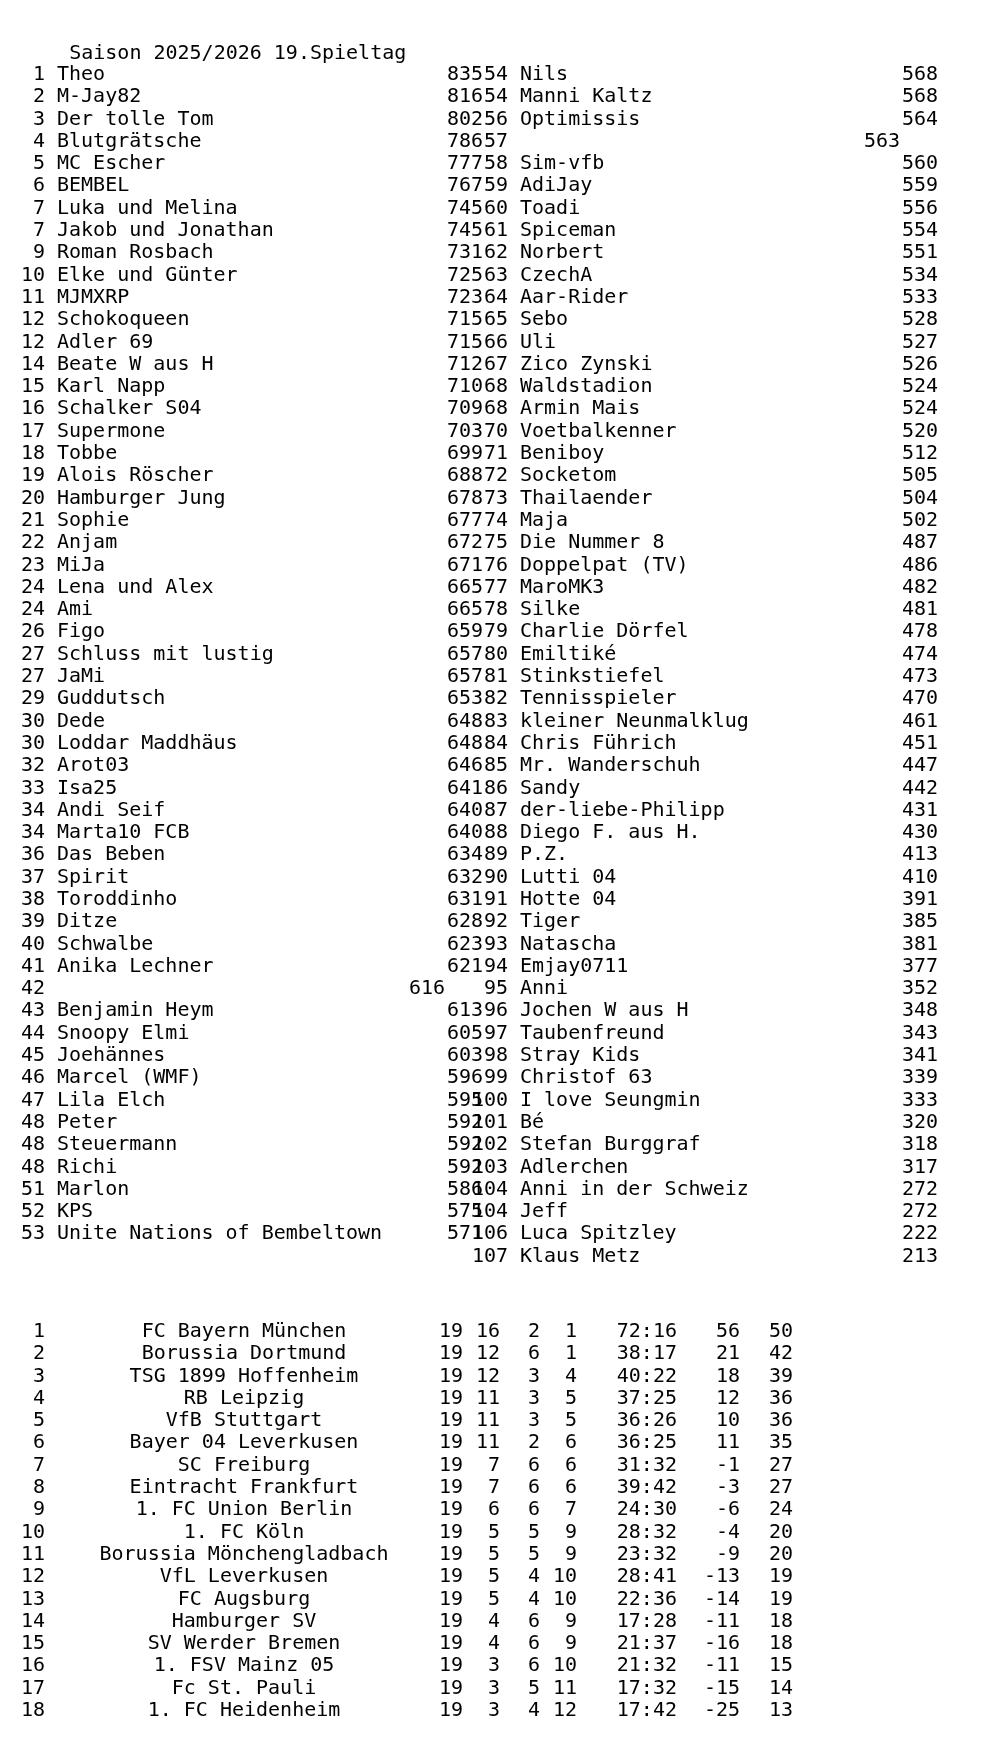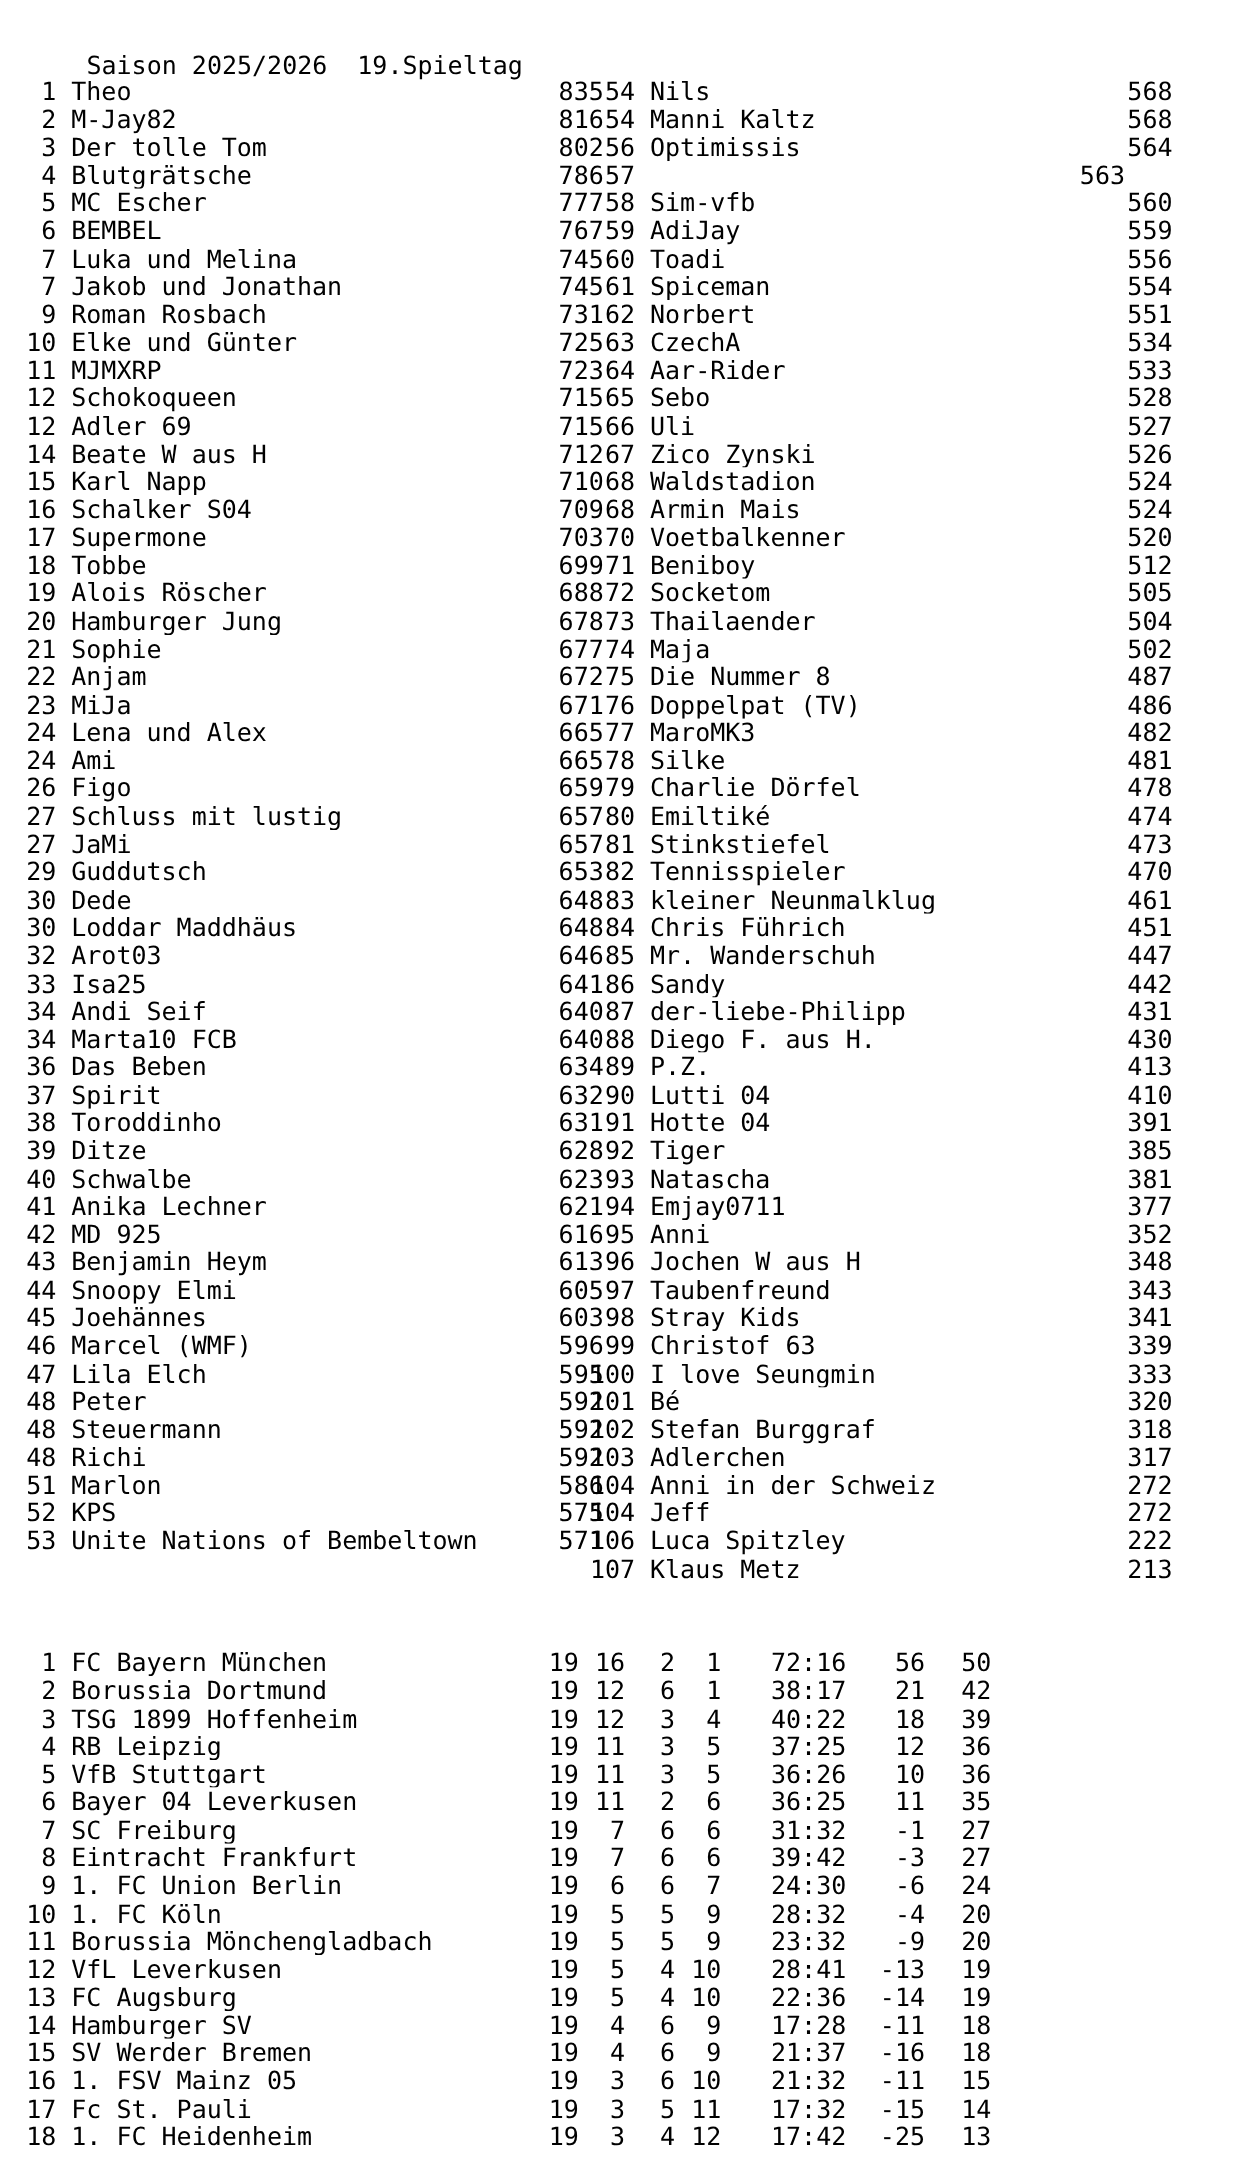--- a/index.html
+++ b/index.html
@@ -8,41 +8,41 @@
     position: relative;
     width: 1004px;
     height: 1745px;
     background: #ffffff;
     color: #000000;
     font-family: "DejaVu Sans Mono", "Liberation Mono", monospace;
     font-size: 20px;
     line-height: 22.3px;
   }
   .header { position: absolute; left: 21px; top: 19px; white-space: pre; }
-  .header .matchday { margin-left: 24px; }
+  .header .matchday { margin-left: 12px; }
 
   .standings-col { position: absolute; top: 62px; }
   .col-left  { left: 21px;  width: 462px; }
   .col-right { left: 472px; width: 466px; }
 
   .s-row { display: grid; height: 22.3px; overflow: hidden; }
   .col-left  .s-row { grid-template-columns: 24px 1fr 38px; }
   .col-right .s-row { grid-template-columns: 36px 1fr 38px; }
   .rank, .pts { text-align: right; white-space: pre; }
   .name { padding-left: 12px; white-space: pre; overflow: hidden; }
 
   .league { position: absolute; left: 21px; top: 1319px; width: 772px; }
   .l-row {
     display: grid;
     grid-template-columns: 24px 386px 32px 37px 40px 37px 100px 63px 53px;
     height: 22.3px;
     overflow: hidden;
   }
   .l-row .num { text-align: right; white-space: pre; }
-  .l-row .team { padding-left: 12px; white-space: pre; overflow: hidden; }
+  .l-row .team { padding-left: 12px; white-space: pre; overflow: hidden; text-align: center; }
 </style>
 </head>
 <body>
 
 <div class="page">
 
   <div class="header">
     <span>Saison 2025/2026</span><span class="matchday">19.Spieltag</span>
   </div>
 
@@ -289,21 +289,20 @@
       </div>
 
       <div class="s-row">
         <span class="rank">41</span>
         <span class="name">Anika Lechner</span>
         <span class="pts">621</span>
       </div>
 
       <div class="s-row">
         <span class="rank">42</span>
-        <span class="name">MD 925</span>
         <span class="pts">616</span>
       </div>
 
       <div class="s-row">
         <span class="rank">43</span>
         <span class="name">Benjamin Heym</span>
         <span class="pts">613</span>
       </div>
 
       <div class="s-row">

